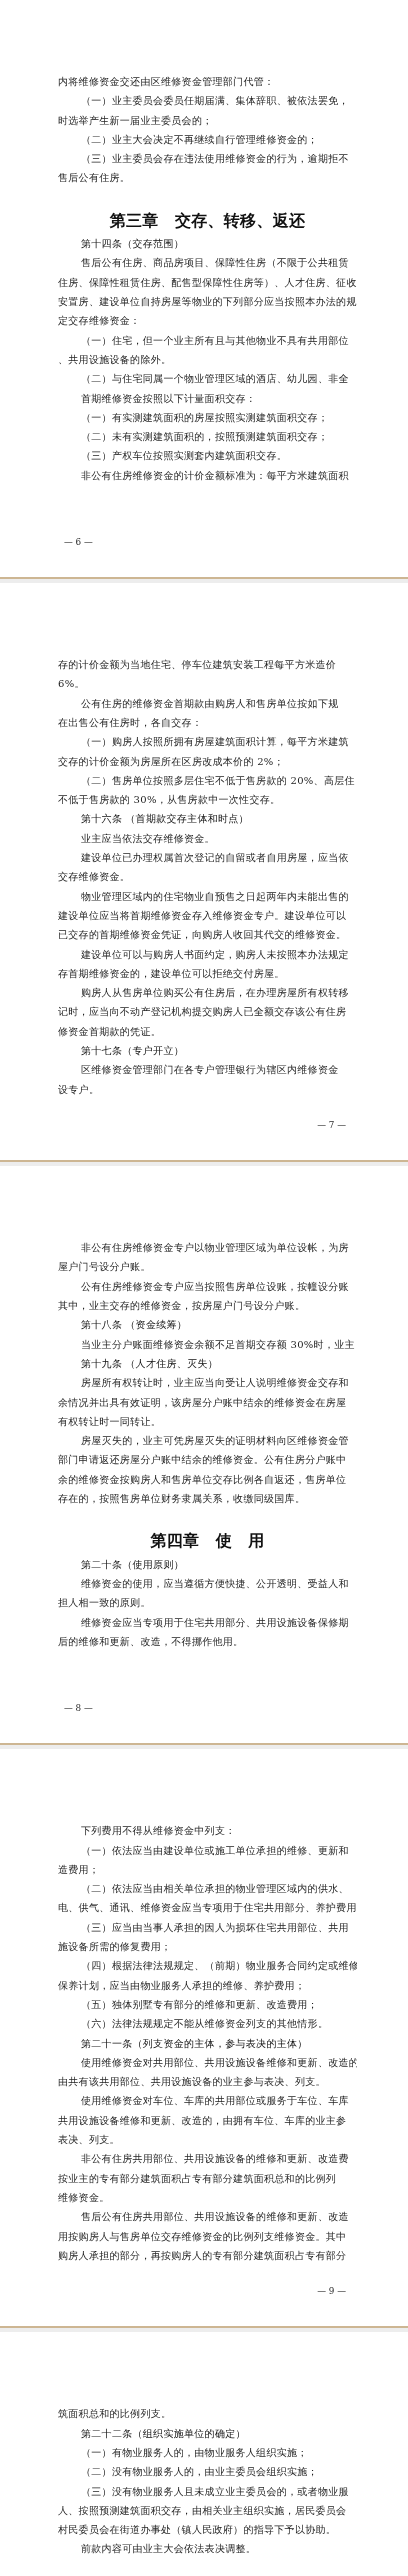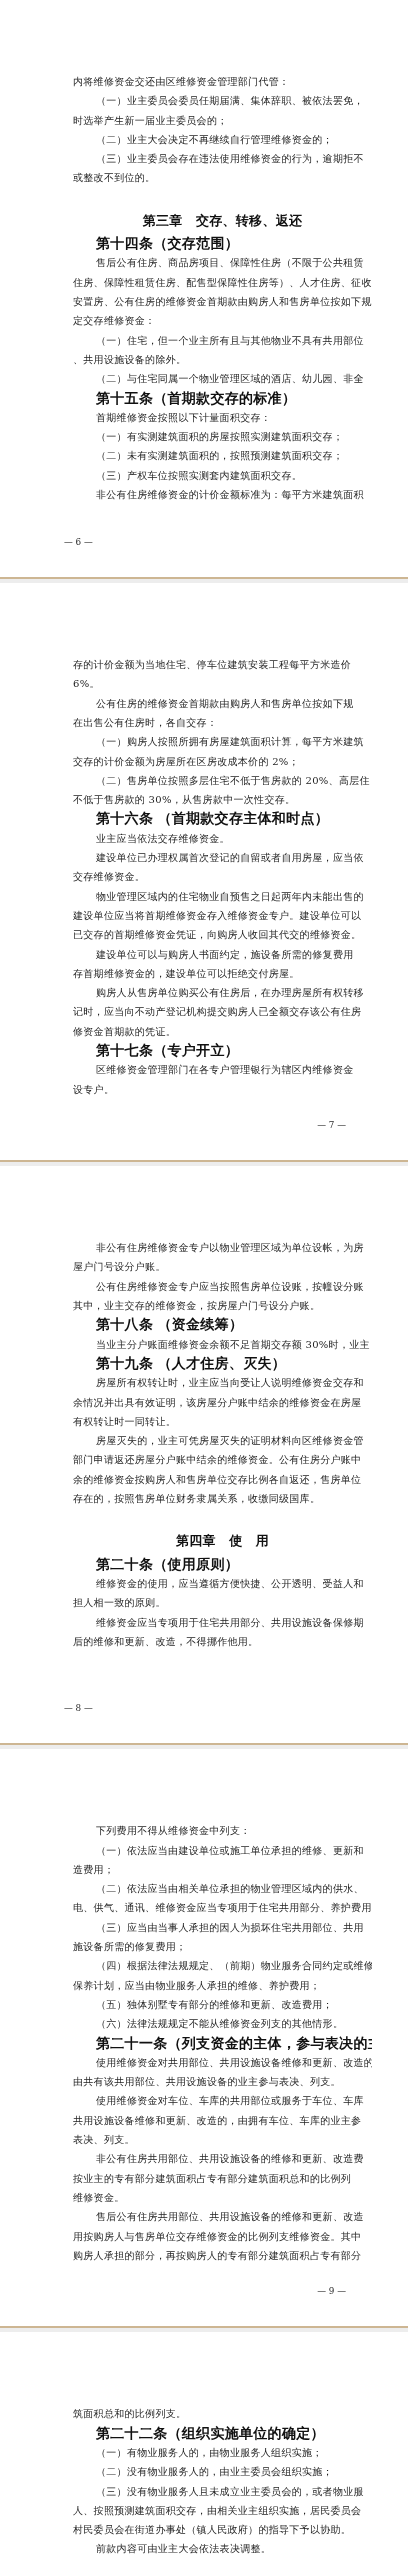--- a/index.html
+++ b/index.html
@@ -14,46 +14,46 @@
     height:579px;
     box-sizing:border-box;
     background:#ffffff;
     position:relative;
     padding:72px 0 0 0;
     border-bottom:2.1px solid #cdb693;
     margin-bottom:4.1px;
     overflow:hidden;
   }
   .content{
-    margin-left:73px;
+    margin-left:58px;
     width:299px;
     overflow:hidden;
   }
   .line{
     font-size:10px;
     line-height:19.3px;
     height:19.3px;
     white-space:nowrap;
     color:#1f1f1f;
     letter-spacing:0.3px;
   }
   .line.p{ text-indent:23px; }
   .line.c{ text-indent:0; }
   .line.h2{
     font-family:"Liberation Sans", sans-serif;
-    font-weight:bold;
+    font-weight:normal;
     text-indent:23px;
-    font-size:14px;
+    font-size:10px;
     color:#111111;
   }
   .line.h1{
     font-family:"Liberation Sans", sans-serif;
     font-weight:bold;
     text-align:center;
-    font-size:13px;
+    font-size:16px;
     color:#111111;
     margin-top:23px;
     margin-bottom:4.1px;
     text-indent:0;
   }
   .pagenum{
     position:absolute;
     bottom:30px;
     font-size:8.8px;
     color:#2a2a2a;
@@ -66,31 +66,30 @@
 <body>
 
 <div id="doc-viewer">
     <div class="page">
       <div class="content">
         <div class="line c">内将维修资金交还由区维修资金管理部门代管：</div>
         <div class="line p">（一）业主委员会委员任期届满、集体辞职、被依法罢免，</div>
         <div class="line c">时选举产生新一届业主委员会的；</div>
         <div class="line p">（二）业主大会决定不再继续自行管理维修资金的；</div>
         <div class="line p">（三）业主委员会存在违法使用维修资金的行为，逾期拒不</div>
-        <div class="line c">或整改不到位的。</div>
+        <div class="line c">售后公有住房。</div>
         <div class="line h1">第三章　交存、转移、返还</div>
         <div class="line h2">第十四条（交存范围）</div>
         <div class="line p">售后公有住房、商品房项目、保障性住房（不限于公共租赁</div>
         <div class="line c">住房、保障性租赁住房、配售型保障性住房等）、人才住房、征收</div>
-        <div class="line c">安置房、公有住房的维修资金首期款由购房人和售房单位按如下规</div>
+        <div class="line c">安置房、建设单位自持房屋等物业的下列部分应当按照本办法的规</div>
         <div class="line c">定交存维修资金：</div>
         <div class="line p">（一）住宅，但一个业主所有且与其他物业不具有共用部位</div>
         <div class="line c">、共用设施设备的除外。</div>
         <div class="line p">（二）与住宅同属一个物业管理区域的酒店、幼儿园、非全</div>
-        <div class="line h2">第十五条（首期款交存的标准）</div>
         <div class="line p">首期维修资金按照以下计量面积交存：</div>
         <div class="line p">（一）有实测建筑面积的房屋按照实测建筑面积交存；</div>
         <div class="line p">（二）未有实测建筑面积的，按照预测建筑面积交存；</div>
         <div class="line p">（三）产权车位按照实测套内建筑面积交存。</div>
         <div class="line p">非公有住房维修资金的计价金额标准为：每平方米建筑面积</div>
       </div>
       <div class="pagenum left">— 6 —</div>
     </div>
     <div class="page">
       <div class="content">
@@ -102,21 +101,21 @@
         <div class="line c">交存的计价金额为房屋所在区房改成本价的 2%；</div>
         <div class="line p">（二）售房单位按照多层住宅不低于售房款的 20%、高层住</div>
         <div class="line c">不低于售房款的 30%，从售房款中一次性交存。</div>
         <div class="line h2">第十六条 （首期款交存主体和时点）</div>
         <div class="line p">业主应当依法交存维修资金。</div>
         <div class="line p">建设单位已办理权属首次登记的自留或者自用房屋，应当依</div>
         <div class="line c">交存维修资金。</div>
         <div class="line p">物业管理区域内的住宅物业自预售之日起两年内未能出售的</div>
         <div class="line c">建设单位应当将首期维修资金存入维修资金专户。建设单位可以</div>
         <div class="line c">已交存的首期维修资金凭证，向购房人收回其代交的维修资金。</div>
-        <div class="line p">建设单位可以与购房人书面约定，施设备所需的修复费用</div>
+        <div class="line p">建设单位可以与购房人书面约定，购房人未按照本办法规定</div>
         <div class="line c">存首期维修资金的，建设单位可以拒绝交付房屋。</div>
         <div class="line p">购房人从售房单位购买公有住房后，在办理房屋所有权转移</div>
         <div class="line c">记时，应当向不动产登记机构提交购房人已全额交存该公有住房</div>
         <div class="line c">修资金首期款的凭证。</div>
         <div class="line h2">第十七条（专户开立）</div>
         <div class="line p">区维修资金管理部门在各专户管理银行为辖区内维修资金</div>
         <div class="line c">设专户。</div>
       </div>
       <div class="pagenum right">— 7 —</div>
     </div>

